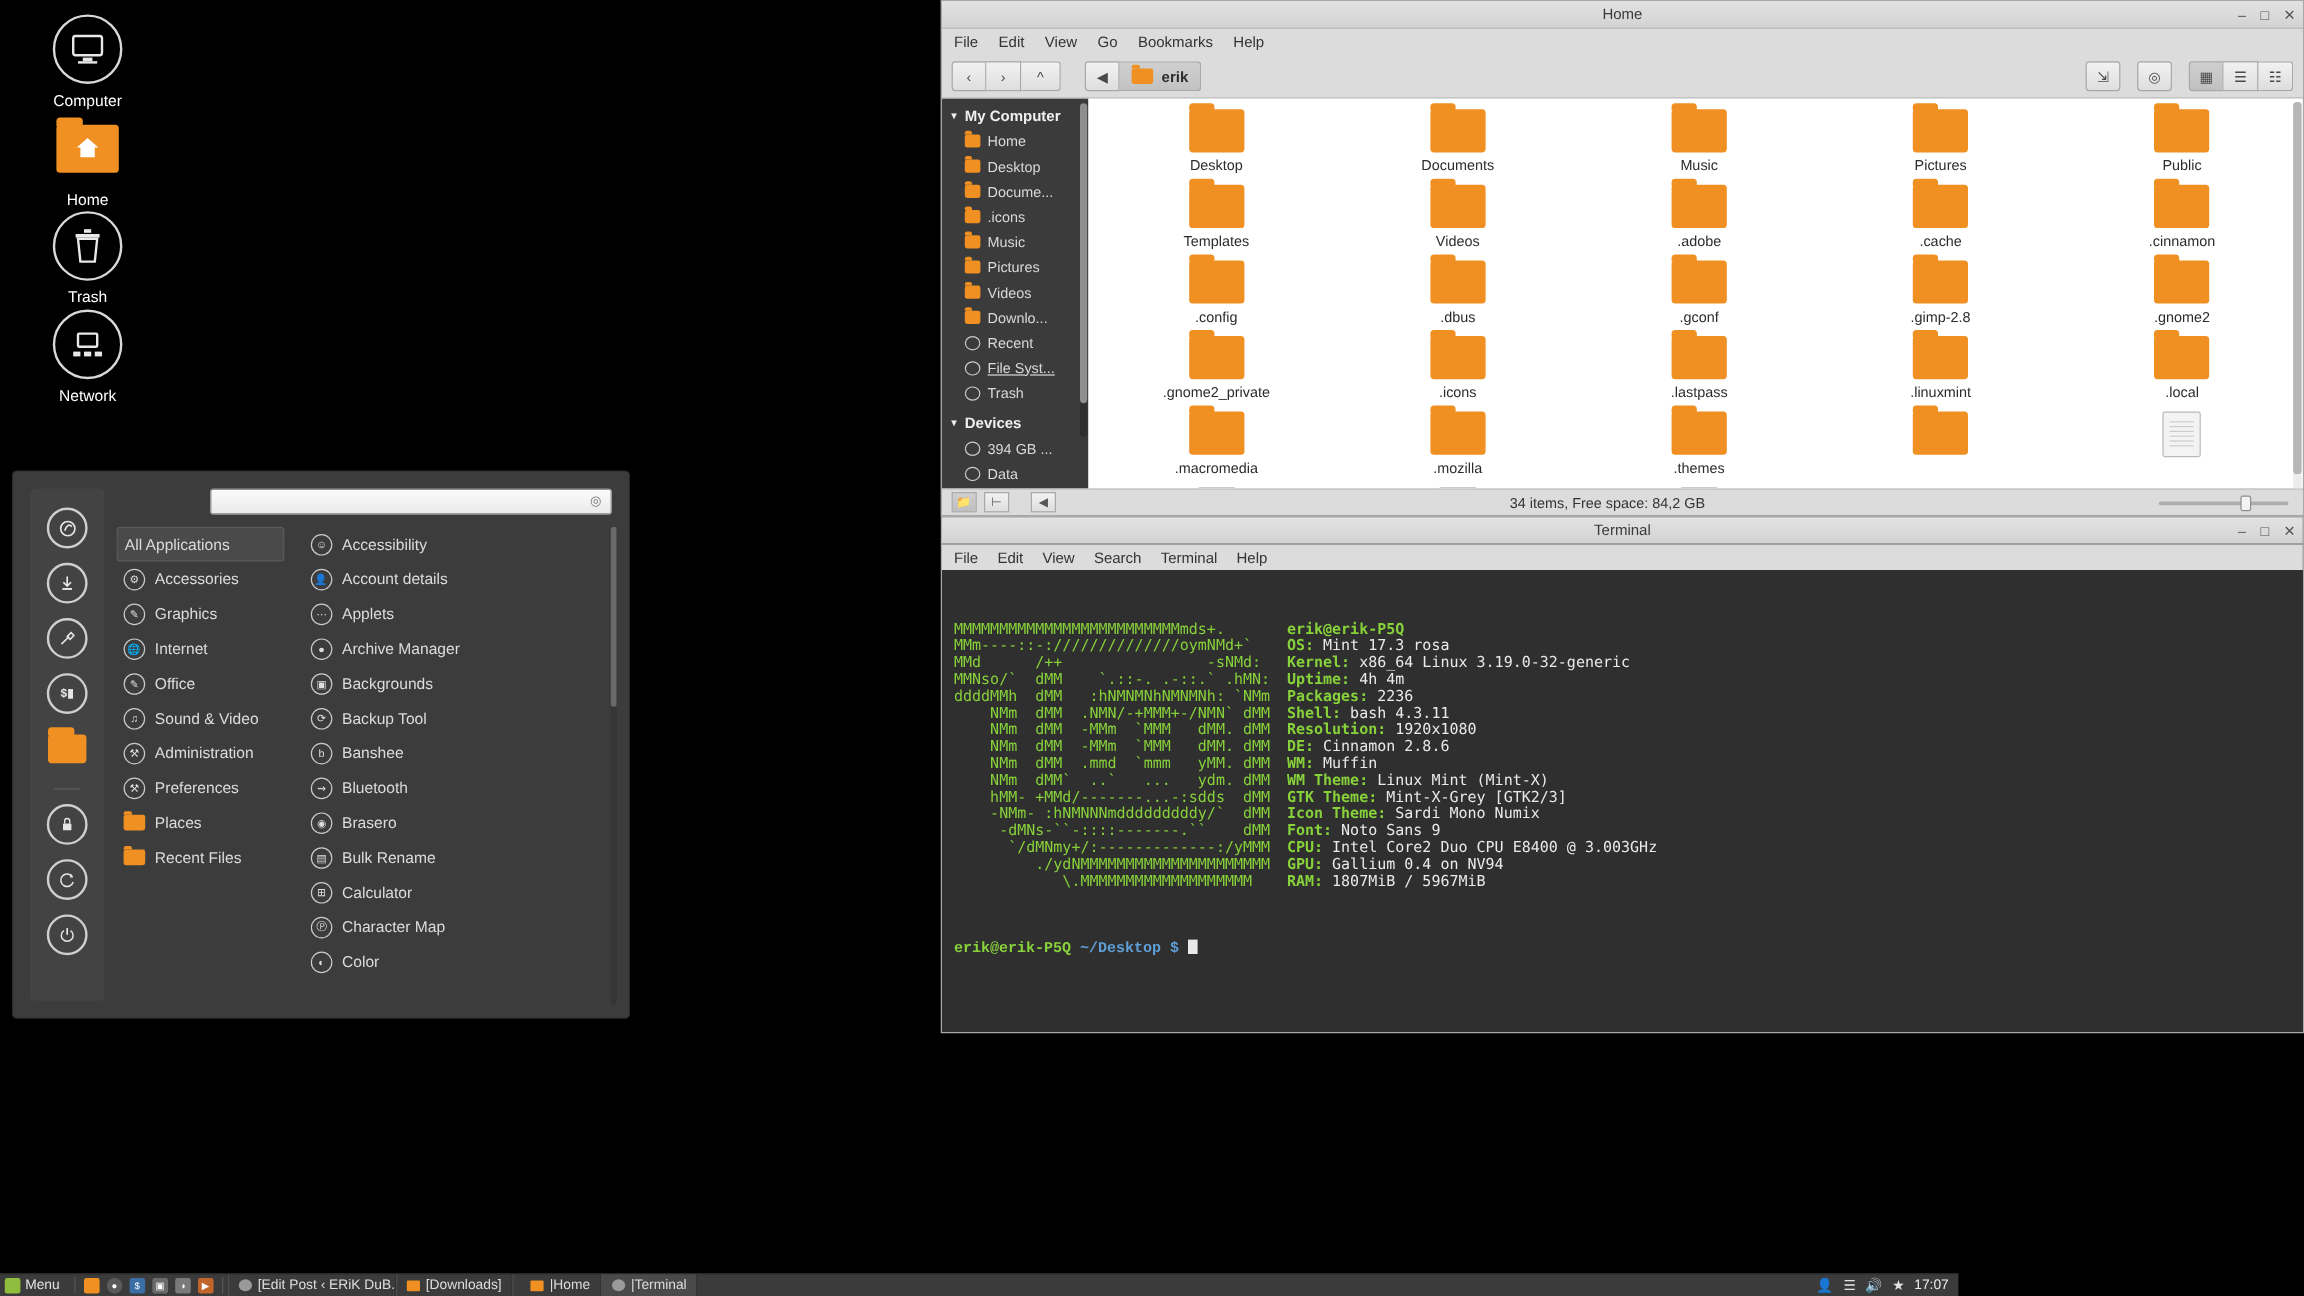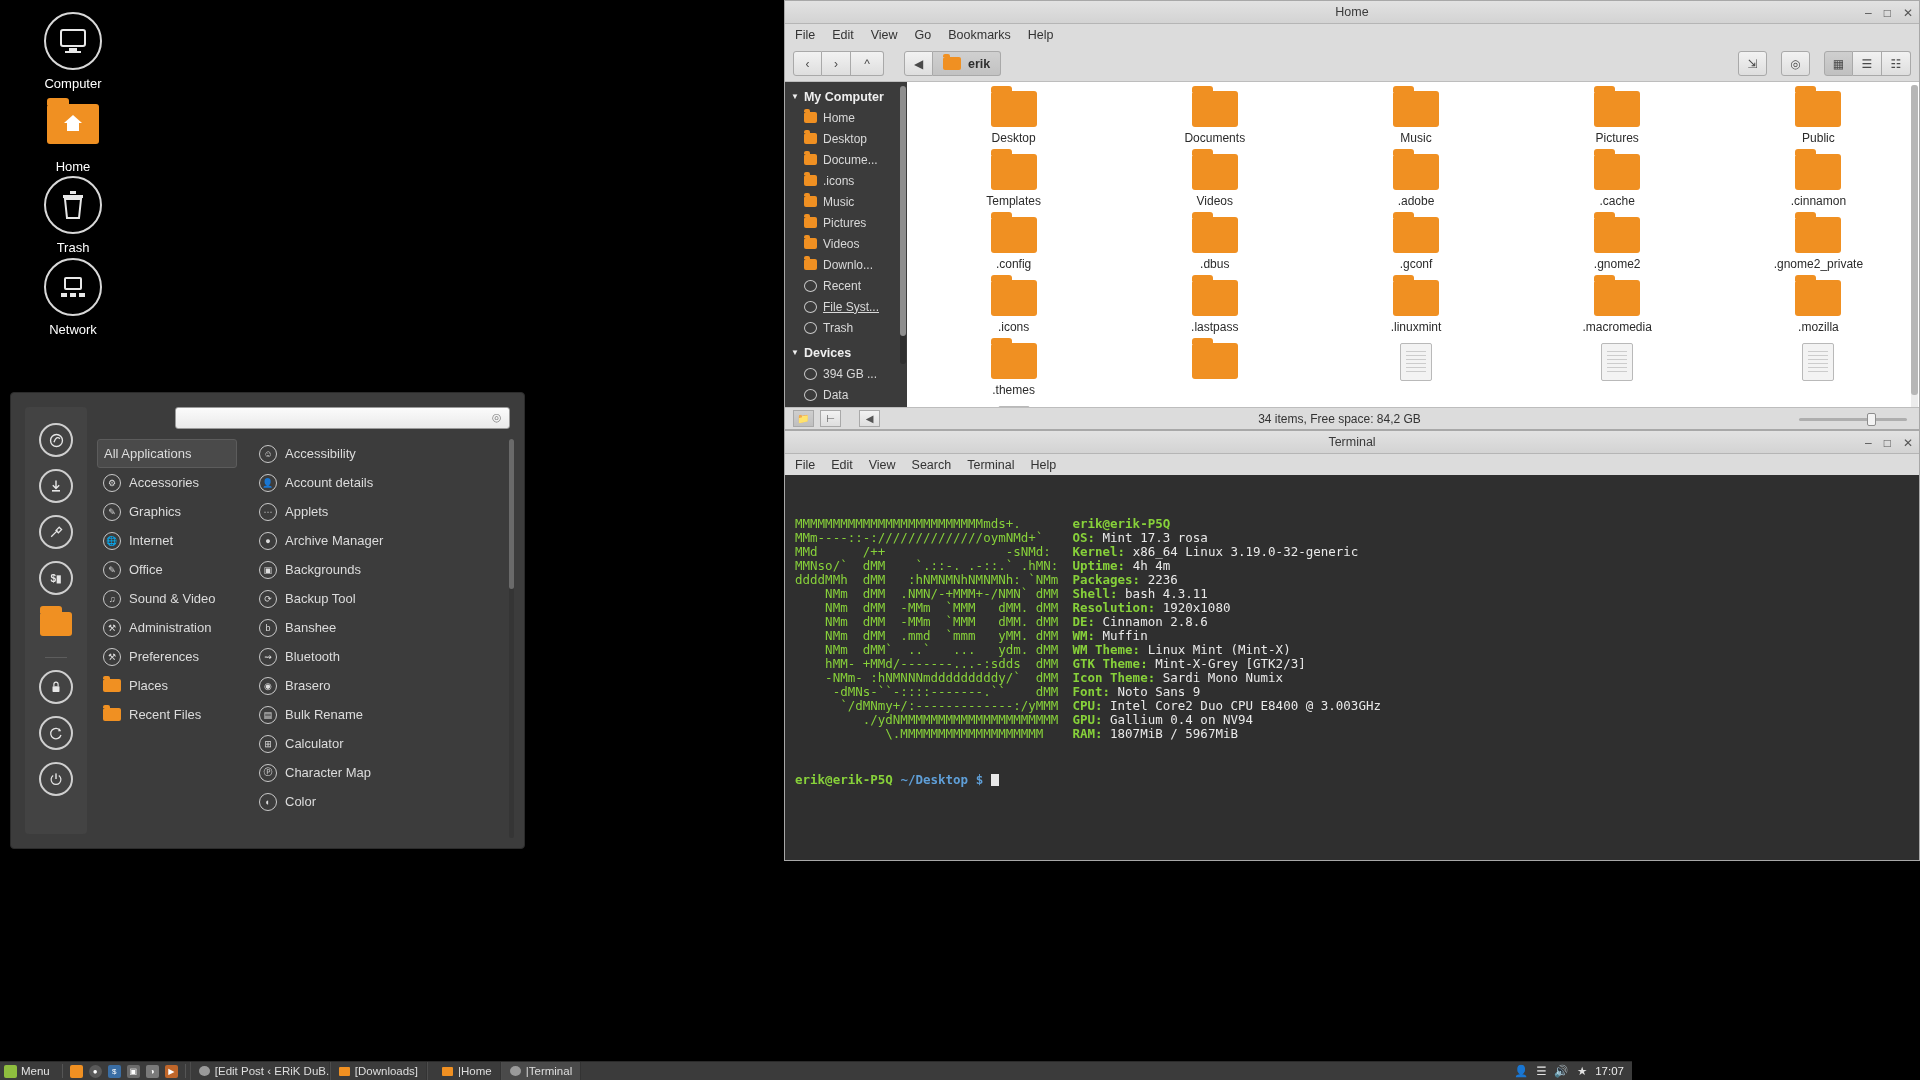--- a/index.html
+++ b/index.html
@@ -592,20 +592,26 @@
           <div class="fitem">
             <div class="ic">
               <div class="fo"></div>
             </div>
             <span class="nm">.gconf</span>
           </div>
           <div class="fitem">
             <div class="ic">
               <div class="fo"></div>
             </div>
+            <span class="nm">.gimp-2.8</span>
+          </div>
+          <div class="fitem">
+            <div class="ic">
+              <div class="fo"></div>
+            </div>
             <span class="nm">.gnome2</span>
           </div>
           <div class="fitem">
             <div class="ic">
               <div class="fo"></div>
             </div>
             <span class="nm">.gnome2_private</span>
           </div>
           <div class="fitem">
             <div class="ic">
@@ -617,20 +623,26 @@
             <div class="ic">
               <div class="fo"></div>
             </div>
             <span class="nm">.lastpass</span>
           </div>
           <div class="fitem">
             <div class="ic">
               <div class="fo"></div>
             </div>
             <span class="nm">.linuxmint</span>
+          </div>
+          <div class="fitem">
+            <div class="ic">
+              <div class="fo"></div>
+            </div>
+            <span class="nm">.local</span>
           </div>
           <div class="fitem">
             <div class="ic">
               <div class="fo"></div>
             </div>
             <span class="nm">.macromedia</span>
           </div>
           <div class="fitem">
             <div class="ic">
               <div class="fo"></div>
@@ -718,21 +730,21 @@
     NMm  dMM  .mmd  `mmm   yMM. dMM
     NMm  dMM`  ..`   ...   ydm. dMM
     hMM- +MMd/-------...-:sdds  dMM
     -NMm- :hNMNNNmdddddddddy/`  dMM
      -dMNs-``-::::-------.``    dMM
       `/dMNmy+/:-------------:/yMMM
          ./ydNMMMMMMMMMMMMMMMMMMMMM
             \.MMMMMMMMMMMMMMMMMMM</div>
       <div id="info"><div><span class="c-boldgreen">erik@erik-P5Q</span></div><div><span class="c-boldgreen">OS: </span><span class="c-white">Mint 17.3 rosa</span></div><div><span class="c-boldgreen">Kernel: </span><span class="c-white">x86_64 Linux 3.19.0-32-generic</span></div><div><span class="c-boldgreen">Uptime: </span><span class="c-white">4h 4m</span></div><div><span class="c-boldgreen">Packages: </span><span class="c-white">2236</span></div><div><span class="c-boldgreen">Shell: </span><span class="c-white">bash 4.3.11</span></div><div><span class="c-boldgreen">Resolution: </span><span class="c-white">1920x1080</span></div><div><span class="c-boldgreen">DE: </span><span class="c-white">Cinnamon 2.8.6</span></div><div><span class="c-boldgreen">WM: </span><span class="c-white">Muffin</span></div><div><span class="c-boldgreen">WM Theme: </span><span class="c-white">Linux Mint (Mint-X)</span></div><div><span class="c-boldgreen">GTK Theme: </span><span class="c-white">Mint-X-Grey [GTK2/3]</span></div><div><span class="c-boldgreen">Icon Theme: </span><span class="c-white">Sardi Mono Numix</span></div><div><span class="c-boldgreen">Font: </span><span class="c-white">Noto Sans 9</span></div><div><span class="c-boldgreen">CPU: </span><span class="c-white">Intel Core2 Duo CPU E8400 @ 3.003GHz</span></div><div><span class="c-boldgreen">GPU: </span><span class="c-white">Gallium 0.4 on NV94</span></div><div><span class="c-boldgreen">RAM: </span><span class="c-white">1807MiB / 5967MiB</span></div></div>
     </div>
-    <div style="margin-top:4px;"><span class="c-boldgreen">erik@erik-P5Q</span><span> </span><span class="c-blue">~/Desktop</span><span> </span><span class="c-blue">$</span><span> </span><span id="cursor"></span></div>
+    <div style="margin-top:14px;font-family:Liberation Mono, monospace;"><span class="c-boldgreen">erik@erik-P5Q</span><span> </span><span class="c-blue">~/Desktop</span><span> </span><span class="c-blue">$</span><span> </span><span id="cursor"></span></div>
   </div>
 </div>
 
 <div id="taskbar">
   <div id="menu-btn">
     <span class="mico"></span>
     <span>Menu</span>
   </div>
   <div class="tb-sep"></div>
   <div class="launcher">

